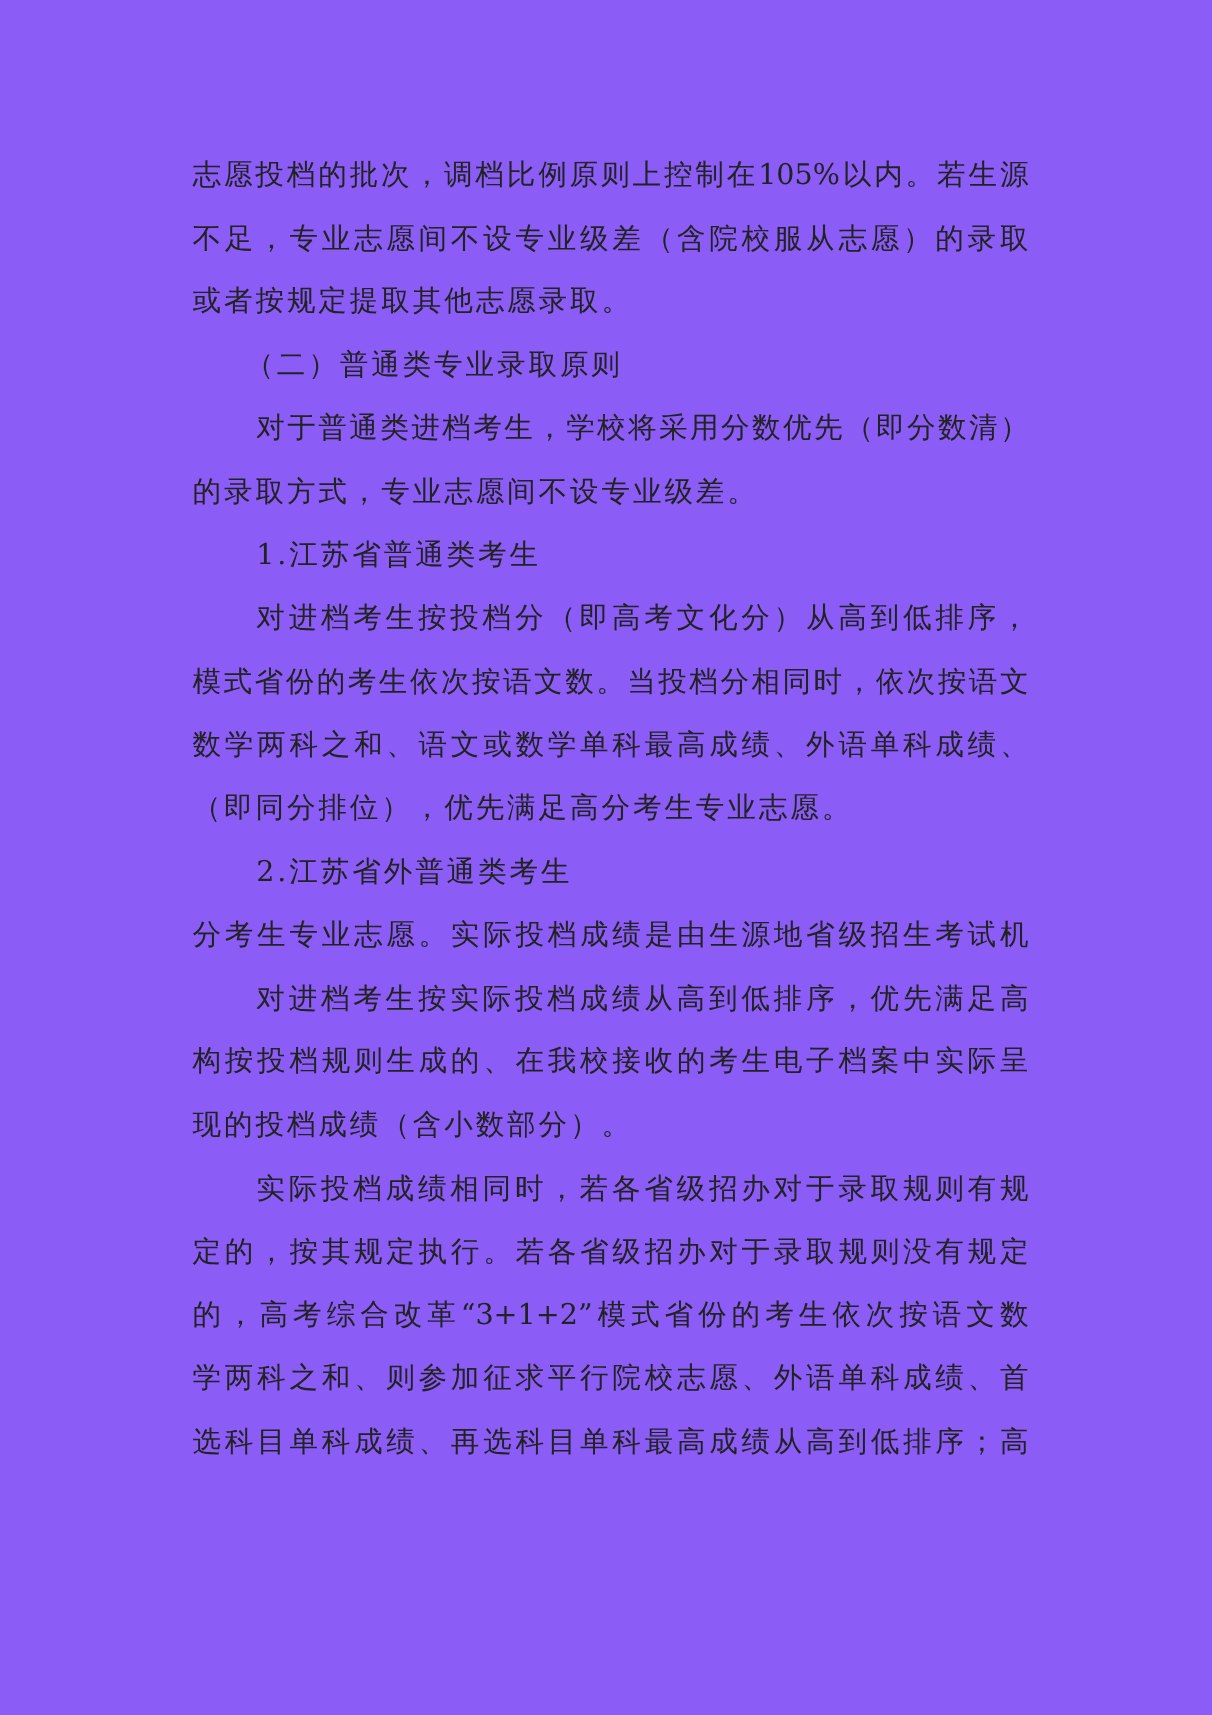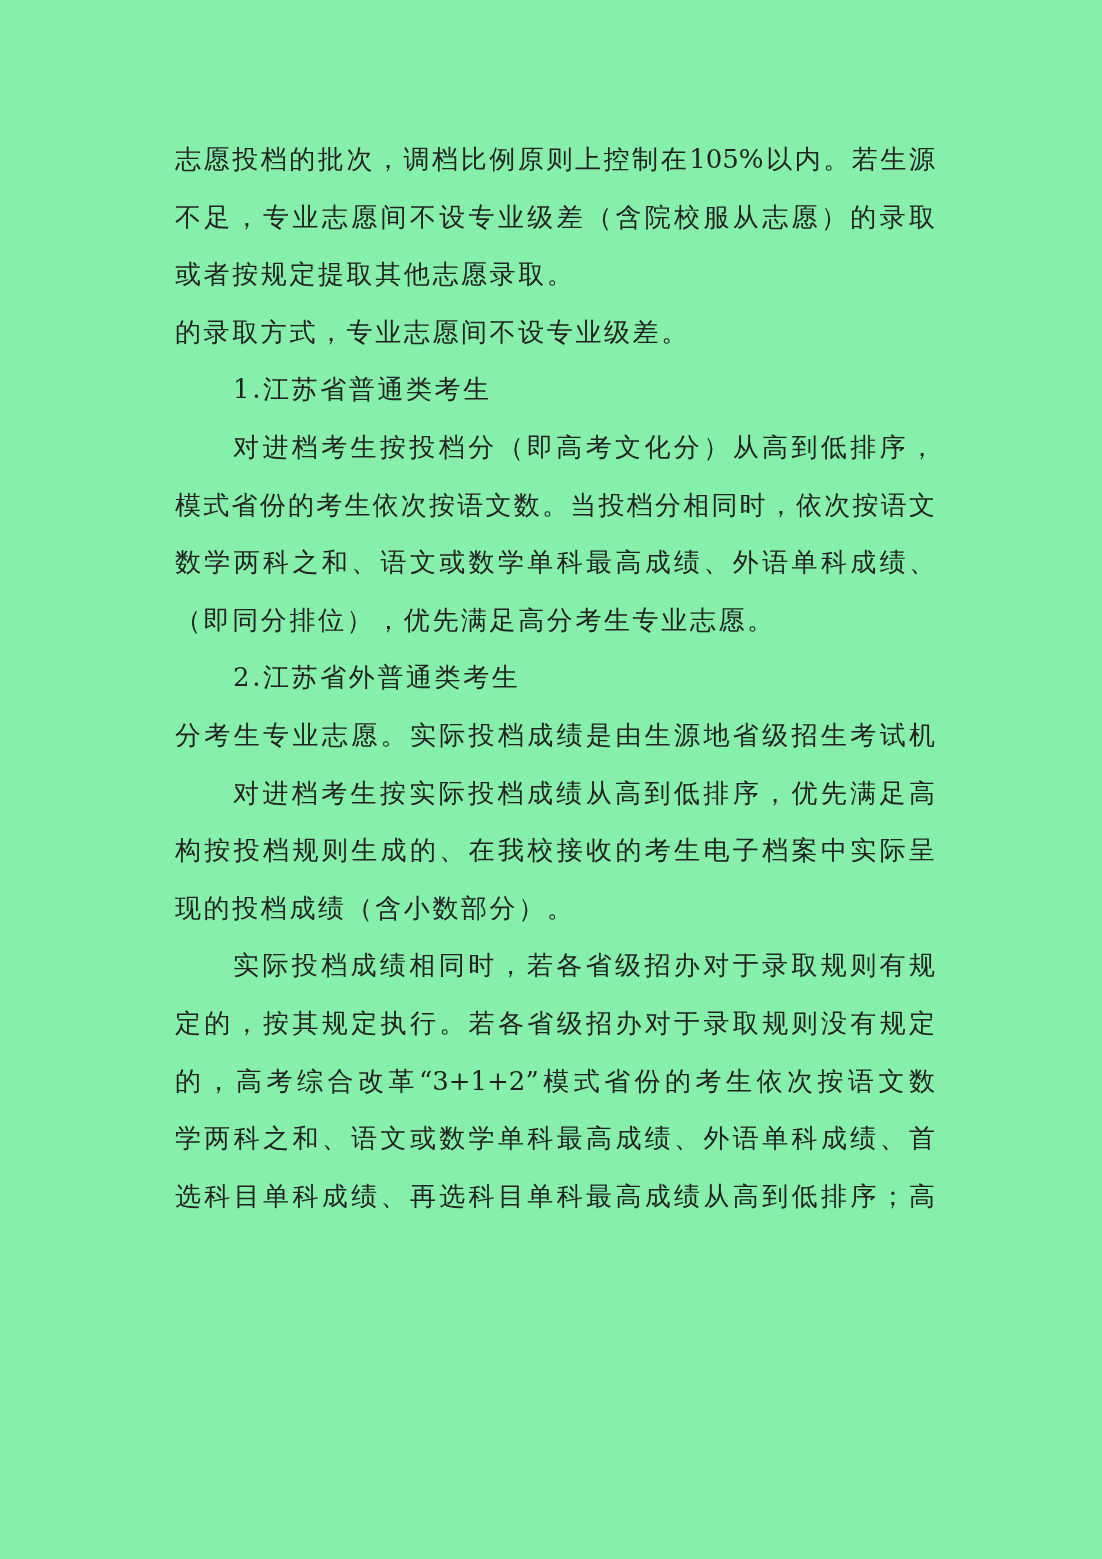--- a/index.html
+++ b/index.html
@@ -14,21 +14,21 @@
       overflow: hidden;
       font-family: "DejaVu Serif", "Liberation Serif", serif;
       color: #1a1a1a;
     }
     .page {
       position: absolute;
       left: 0;
       top: 0;
       width: 1102px;
       height: 1559px;
-      background: #86efac;
+      background: #8b5cf6;
     }
     .text-block {
       position: absolute;
       left: 175px;
       top: 131px;
       width: 760px;
     }
     .line {
       height: 57.6px;
       line-height: 57.6px;
@@ -46,30 +46,32 @@
     .line.sub-indent { padding-left: 48px; }
   </style>
 </head>
 <body>
 
 <div class="page">
   <div class="text-block">
     <div class="line justify">志愿投档的批次，调档比例原则上控制在105%以内。若生源</div>
     <div class="line justify">不足，专业志愿间不设专业级差（含院校服从志愿）的录取</div>
     <div class="line">或者按规定提取其他志愿录取。</div>
+    <div class="line sub-indent">（二）普通类专业录取原则</div>
+    <div class="line justify indent">对于普通类进档考生，学校将采用分数优先（即分数清）</div>
     <div class="line">的录取方式，专业志愿间不设专业级差。</div>
     <div class="line indent">1.江苏省普通类考生</div>
     <div class="line justify indent">对进档考生按投档分（即高考文化分）从高到低排序，</div>
     <div class="line justify">模式省份的考生依次按语文数。当投档分相同时，依次按语文</div>
     <div class="line justify">数学两科之和、语文或数学单科最高成绩、外语单科成绩、</div>
     <div class="line">（即同分排位），优先满足高分考生专业志愿。</div>
     <div class="line indent">2.江苏省外普通类考生</div>
     <div class="line justify">分考生专业志愿。实际投档成绩是由生源地省级招生考试机</div>
     <div class="line justify indent">对进档考生按实际投档成绩从高到低排序，优先满足高</div>
     <div class="line justify">构按投档规则生成的、在我校接收的考生电子档案中实际呈</div>
     <div class="line">现的投档成绩（含小数部分）。</div>
     <div class="line justify indent">实际投档成绩相同时，若各省级招办对于录取规则有规</div>
     <div class="line justify">定的，按其规定执行。若各省级招办对于录取规则没有规定</div>
     <div class="line justify">的，高考综合改革“3+1+2”模式省份的考生依次按语文数</div>
-    <div class="line justify">学两科之和、语文或数学单科最高成绩、外语单科成绩、首</div>
+    <div class="line justify">学两科之和、则参加征求平行院校志愿、外语单科成绩、首</div>
     <div class="line justify">选科目单科成绩、再选科目单科最高成绩从高到低排序；高</div>
   </div>
 </div>
 
 </body></html>

